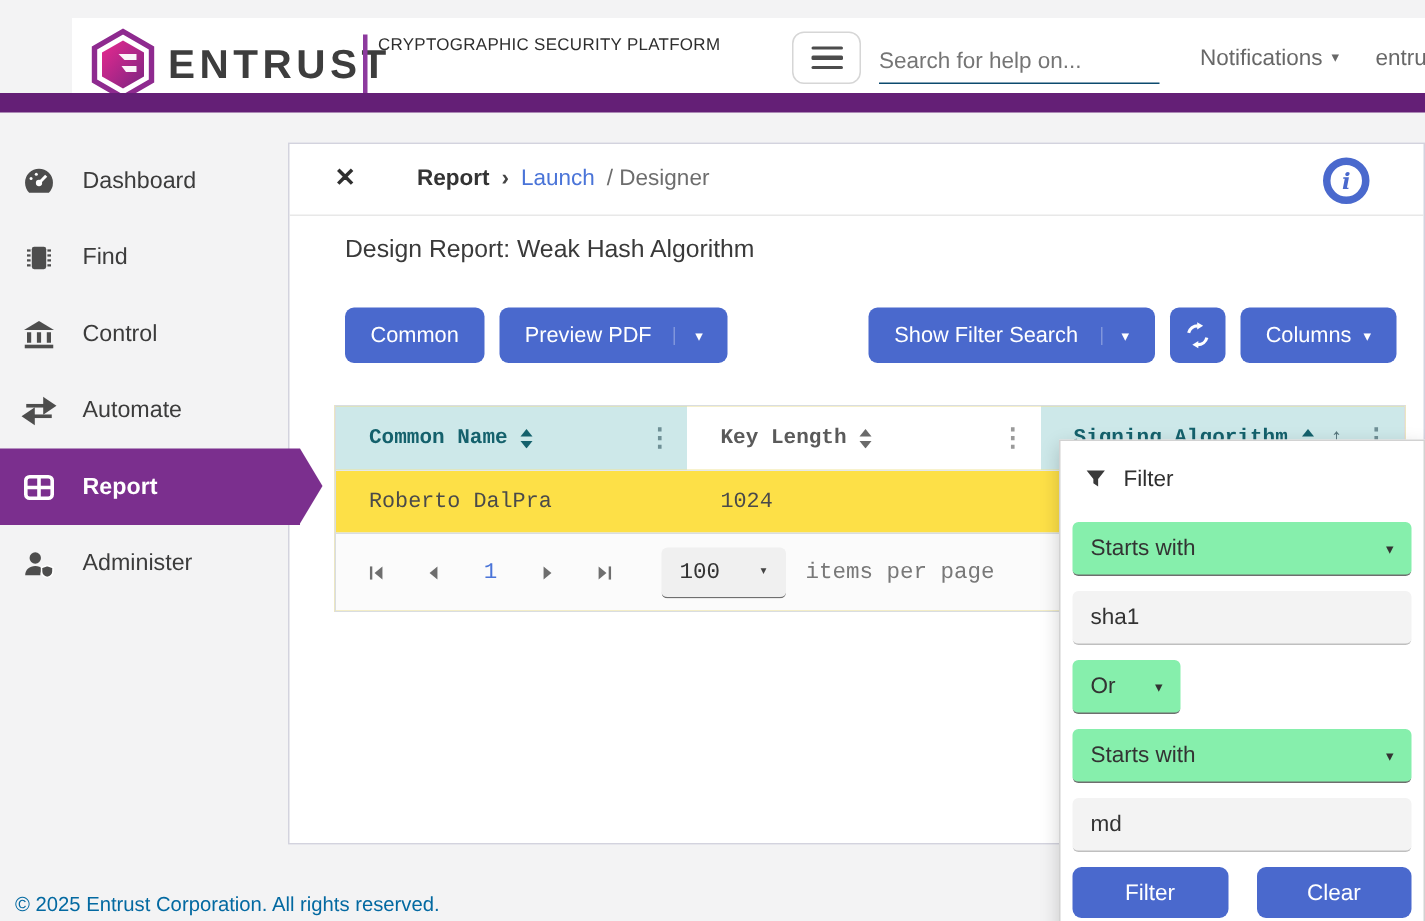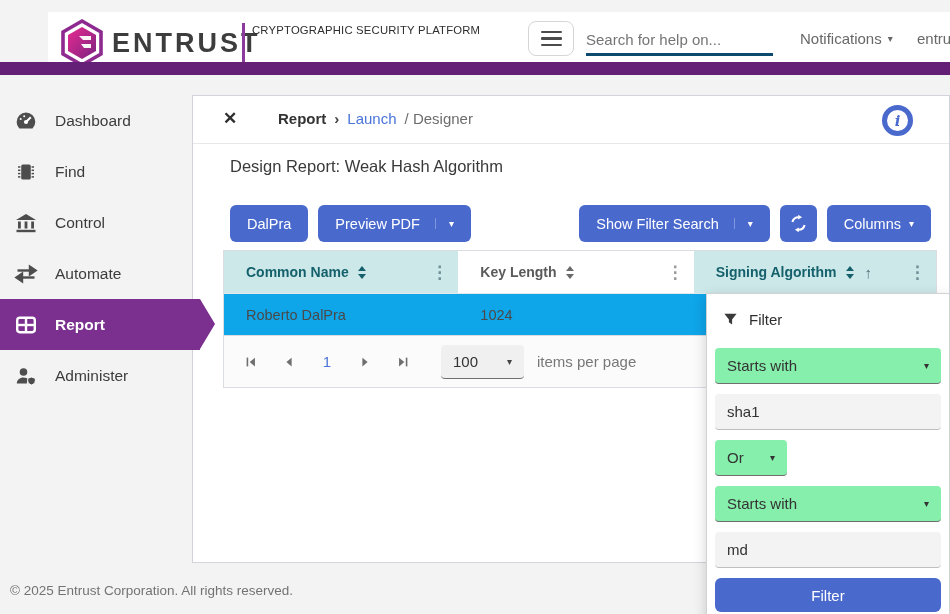--- a/index.html
+++ b/index.html
@@ -11,21 +11,21 @@
   
   .topbar { position:absolute; left:0; top:12px; width:950px; height:62px; background:#fff; z-index:6;margin-left:48px; }
   .logo-svg { position:absolute; left:9px; top:6px; }
   .brand-word { position:absolute; left:64px; top:16px; font-size:27px; font-weight:bold; letter-spacing:3px; color:#3d3d3d; }
   .brand-divider { position:absolute; left:194px; top:11px; width:3px; height:40px; background:#8d3a9e; }
   .platform-line { position:absolute; left:204px; top:12px; font-size:11.3px; color:#2e2e2e; letter-spacing:.2px; }
   .product-line { position:absolute; left:204px; top:27px; font-size:16px; font-weight:bold; color:#1e1e1e; }
   .hamburger { position:absolute; left:480px; top:9px; width:46px; height:35px; background:#fff; border:1px solid #d6d6d6; border-radius:8px; display:flex; flex-direction:column; justify-content:center; align-items:center; gap:4px; cursor:pointer; }
   .hamburger span { width:21px; height:2.4px; background:#4c4c4c; border-radius:1px; }
   .help-search { position:absolute; left:538px; top:13px; width:187px; }
-  .help-search input { width:100%; height:31px; border:none; border-bottom:3px solid #0c4a6e; font-size:15px; color:#a21caf; background:transparent; outline:none; font-family:"Liberation Sans", sans-serif; }
+  .help-search input { width:100%; height:31px; border:none; border-bottom:1px solid #0c4a6e; font-size:15px; color:#a21caf; background:transparent; outline:none; font-family:"Liberation Sans", sans-serif; }
   .help-search input::placeholder { color:#757575; }
   .top-menu { position:absolute; top:18px; font-size:15px; color:#686868; cursor:pointer; white-space:nowrap; }
   .top-menu .caret { font-size:10px; margin-left:6px; vertical-align:2px; color:#686868; }
   .menu-notifications { left:752px; }
   .menu-user { left:869px; }
   
   .purple-band { position:absolute; left:0; top:62px; width:950px; height:13px; background:#641f76; z-index:6; }
   
   .sidebar { position:absolute; left:0; top:75px; width:200px; height:539px; padding-top:20px; z-index:5; }
   .side-item { position:relative; height:51px; display:flex; align-items:center; padding-left:14px; color:#3c3c3c; font-size:15.5px; cursor:pointer; }
@@ -46,21 +46,21 @@
   .page-title { position:absolute; left:37px; top:61px; font-size:16.5px; color:#3a3a3a; }
   
   .toolbar { position:absolute; left:37px; right:18px; top:109px; height:37px; display:flex; align-items:center; }
   .btn { background:#4a69cd; color:#fff; border:none; border-radius:6px; height:37px; display:inline-flex; align-items:center; padding:0 17px; font-size:14.5px; cursor:pointer; font-family:"Liberation Sans", sans-serif; }
   .btn + .btn { margin-left:10px; }
   .btn .split-caret { margin-left:15px; padding-left:13px; border-left:1px solid rgba(255,255,255,.3); font-size:10px; }
   .btn .tight-caret { margin-left:8px; font-size:10px; }
   .btn-icon { padding:0; width:37px; justify-content:center; }
   .toolbar .spacer { flex:1; }
   
-  .grid { position:absolute; left:30px; top:154px; width:714px; border:1px solid #d9dde1; background:#0ea5e9; }
+  .grid { position:absolute; left:30px; top:174px; width:714px; border:1px solid #d9dde1; background:#fde047;font-family:Liberation Mono, monospace; }
   .grid-head { display:flex; height:42px; }
   .th { display:flex; align-items:center; padding:0 10px 0 22px; font-size:14px; font-weight:bold; }
   .th.teal { background:#cde8e9; color:#14616c; }
   .th.plain { background:#fff; color:#5a5a5a; }
   .col-1 { width:235px; } .col-2 { width:236px; } .col-3 { width:243px; }
   .sort-ico { margin-left:8px; flex:0 0 auto; }
   .up-arrow { margin-left:10px; color:#55747b; font-weight:normal; font-size:15px; }
   .kebab { margin-left:auto; font-size:17px; font-weight:bold; cursor:pointer; }
   .th.teal .kebab { color:#6f9096; } .th.plain .kebab { color:#9a9a9a; }
   .grid-row { display:flex; height:42px; border-top:1px solid #e4e8eb; font-size:14.5px; color:#4a4a4a; align-items:center; }
@@ -75,21 +75,21 @@
   .filter-popup { position:absolute; left:706px; top:293px; width:244px; height:330px; background:#fff; border:1px solid #d2d2d2; box-shadow:0 4px 12px rgba(0,0,0,.18); z-index:20; padding:0 8px; }
   .pop-head { margin:14px 8px 0; height:22px; display:flex; align-items:center; gap:11px; font-size:15px; color:#2f2f2f; }
   .pop-select { height:36px; background:#86efac; border-bottom:1px solid #6e6e6e; border-radius:4px; display:flex; align-items:center; padding:0 12px; font-size:15px; color:#333; margin-top:10px; cursor:pointer; }
   .pop-select.first { margin-top:18px; }
   .pop-select .caret { margin-left:auto; font-size:10px; color:#333; }
   .pop-select.small { width:72px; }
   .pop-input { display:block; width:100%; height:36px; background:#f3f3f3; border:none; border-bottom:1px solid #bfbfbf; border-radius:4px; padding:0 12px; font-size:15px; color:#333; margin-top:10px; outline:none; font-family:"Liberation Sans", sans-serif; }
   .pop-buttons { display:flex; gap:9px; margin-top:10px; }
   .pop-buttons .btn { flex:1; height:34px; justify-content:center; font-size:15px; }
   
-  .footer { position:absolute; left:10px; bottom:16px; font-size:13.5px; color:#737373; z-index:2; }
+  .footer { position:absolute; left:10px; bottom:4px; font-size:13.5px; color:#0369a1; z-index:2; }
 </style>
 </head>
 <body>
 
 <div class="app">
 
   <div class="topbar">
     <svg class="logo-svg" width="50" height="50" viewBox="0 0 50 50">
       <defs>
         <linearGradient id="lg" x1="0" y1="0" x2="1" y2="1">
@@ -209,21 +209,21 @@
         <span class="crumb-link">Launch</span>
         <span class="crumb-current">/ Designer</span>
       </div>
       <div class="info-btn">i</div>
     </div>
 
     <div class="page-title">Design Report: Weak Hash Algorithm</div>
 
     <div class="toolbar">
       <button class="btn">
-          <span>DalPra</span>
+          <span>Common</span>
         </button>
       <button class="btn">
           <span>Preview PDF</span>
           <span class="split-caret">▾</span>
         </button>
       <span class="spacer"></span>
       <button class="btn">
           <span>Show Filter Search</span>
           <span class="split-caret">▾</span>
         </button>
@@ -325,17 +325,20 @@
     </div>
     <div class="pop-select">
       <span>Starts with</span>
       <span class="caret">▾</span>
     </div>
     <input class="pop-input" type="text" value="md" style="">
     <div class="pop-buttons">
       <button class="btn">
           <span>Filter</span>
         </button>
+      <button class="btn">
+          <span>Clear</span>
+        </button>
     </div>
   </div>
 
   <div class="footer">© 2025 Entrust Corporation. All rights reserved.</div>
 </div>
 
 </body></html>

